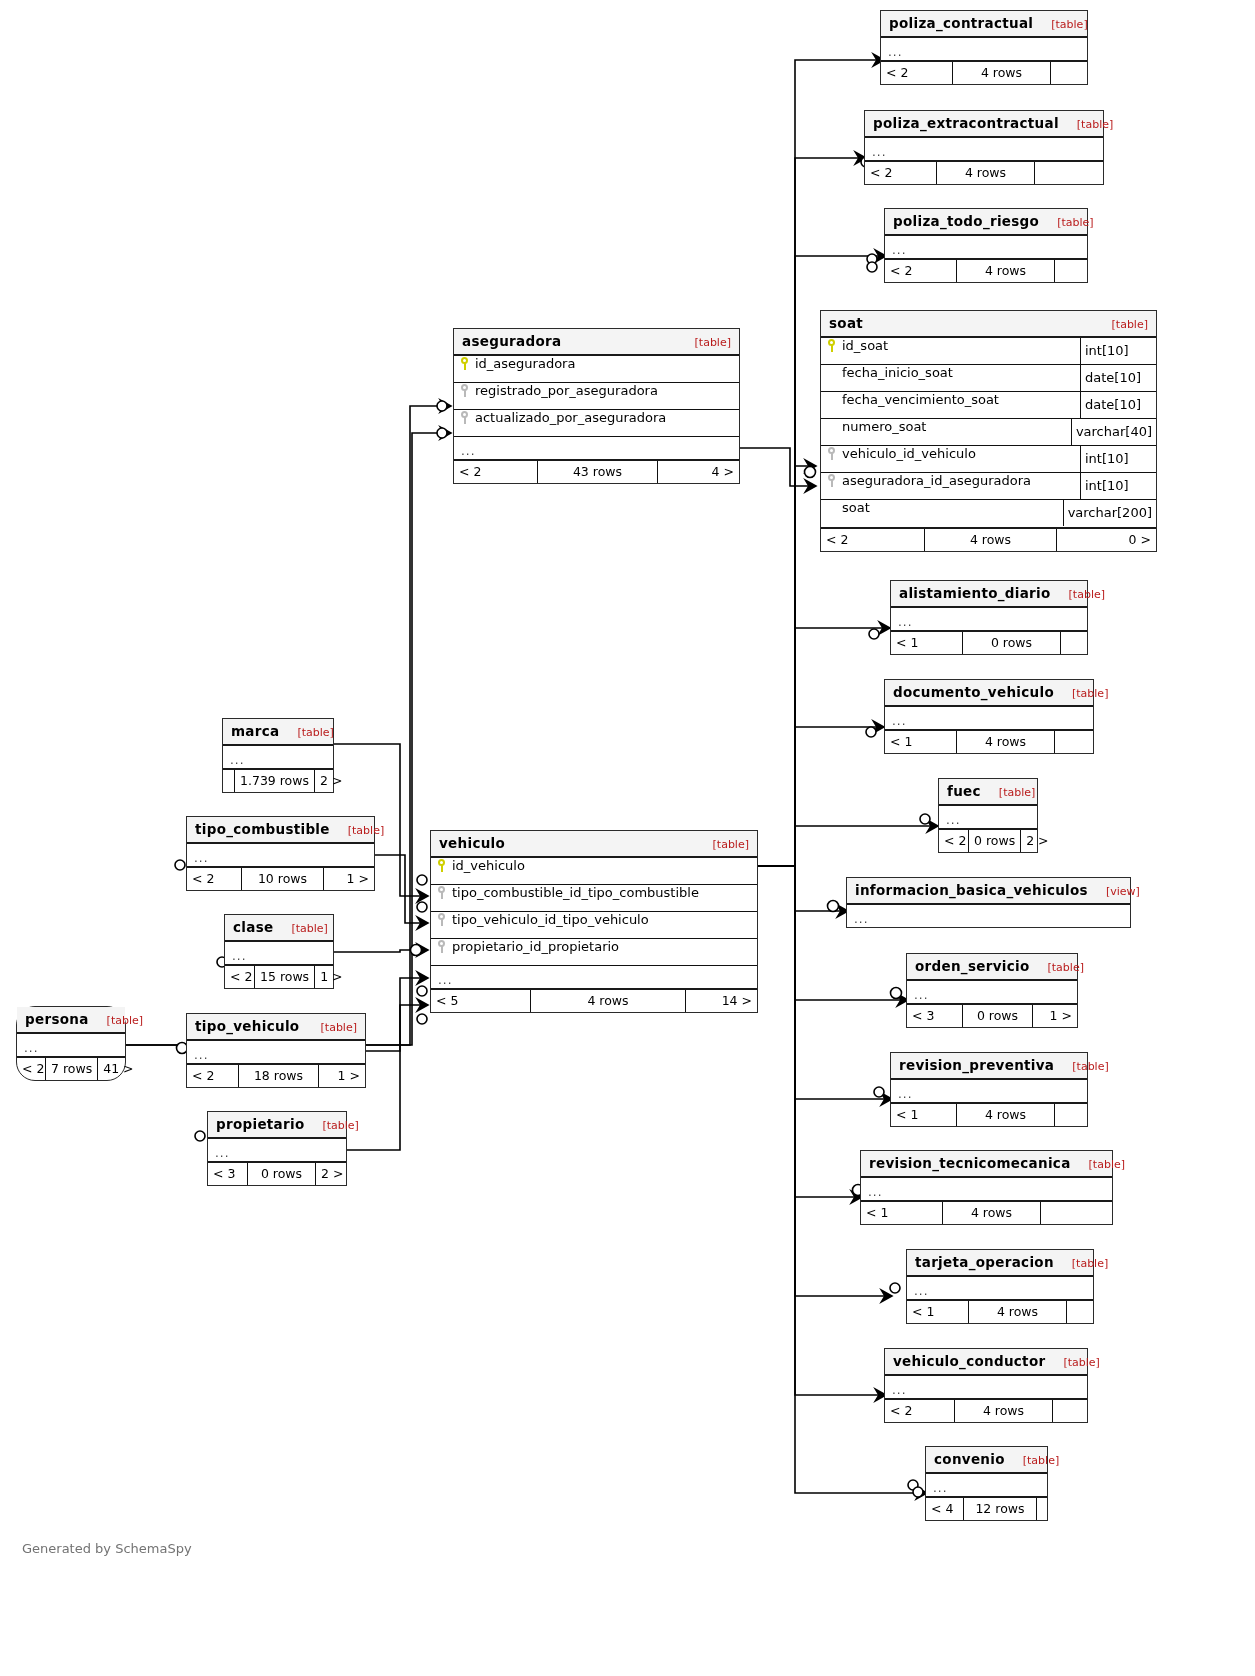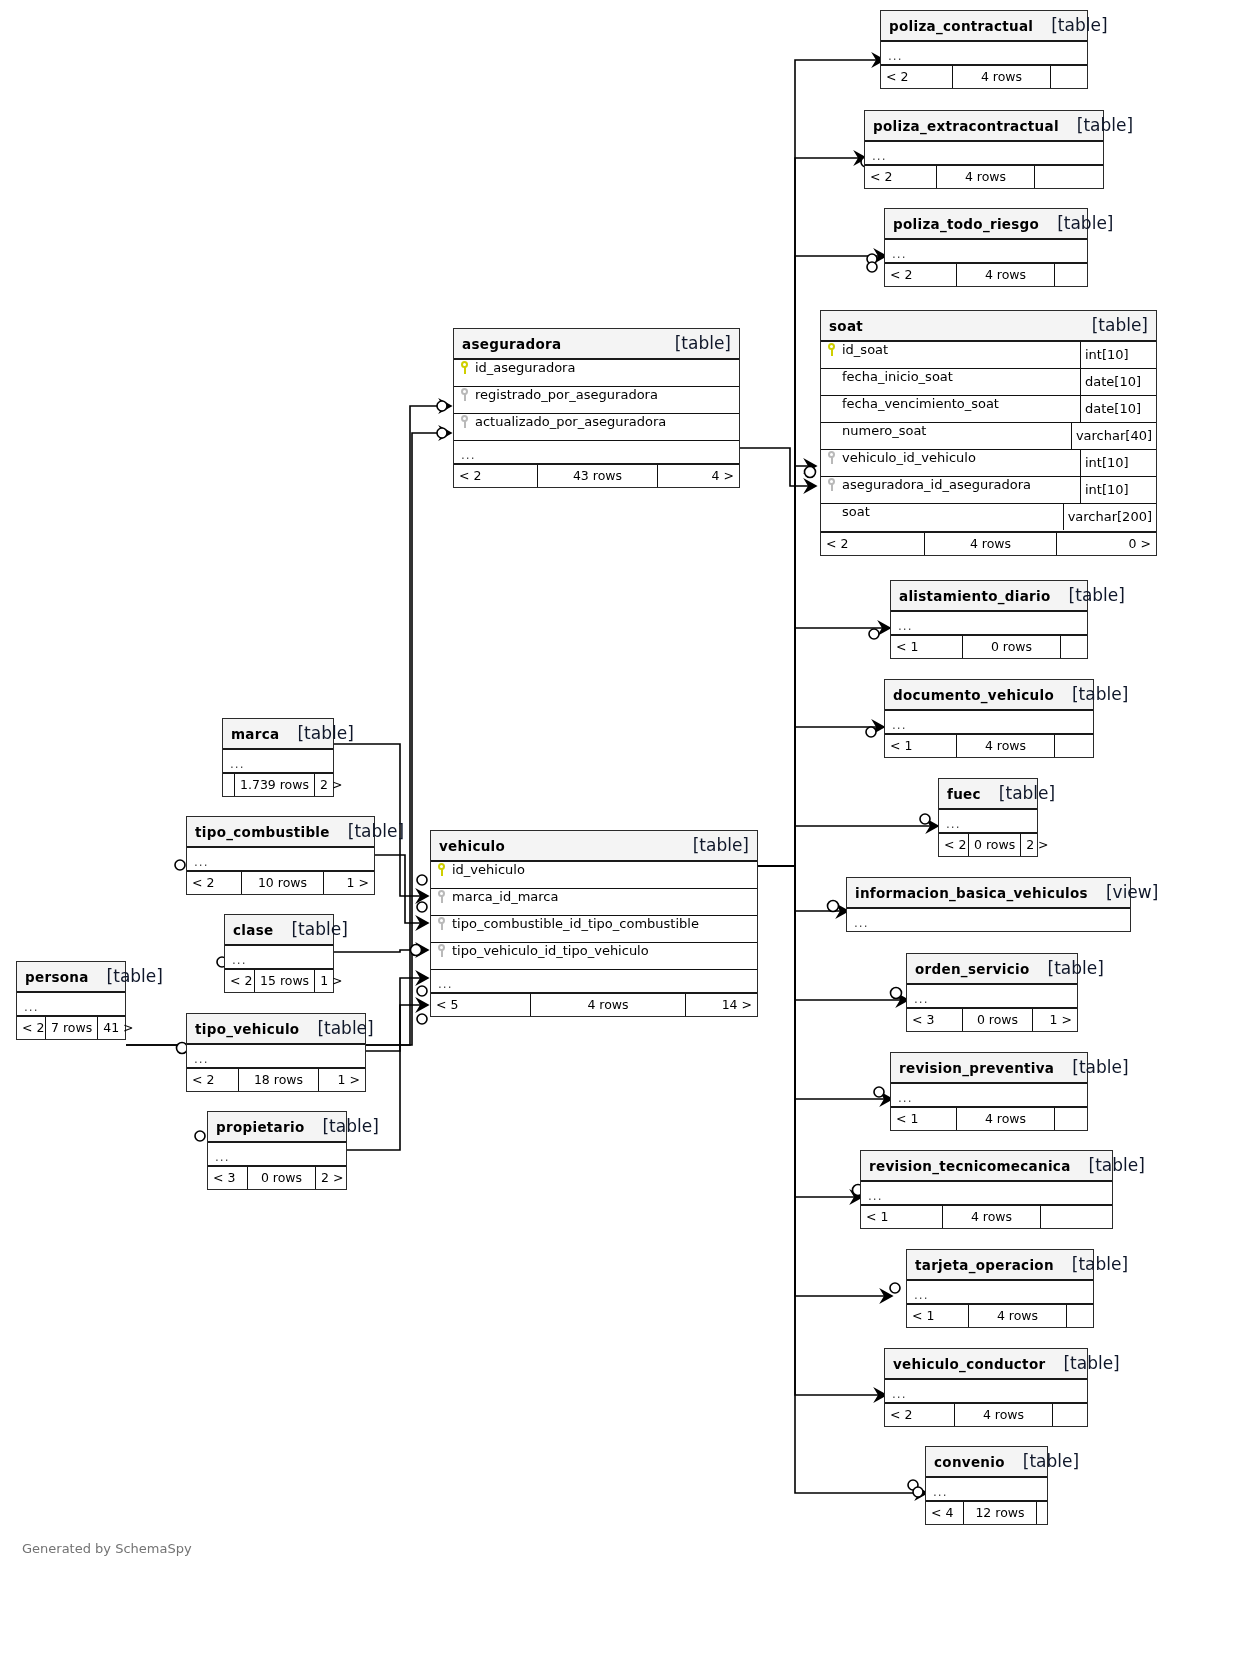--- a/index.html
+++ b/index.html
@@ -38,22 +38,22 @@
     justify-content: space-between;
     white-space: nowrap;
   }
   .node .hdr .tname {
     font-weight: bold;
     font-size: 13.5px;
     letter-spacing: .3px;
   }
   .node .hdr .ttype {
     font-weight: normal;
-    font-size: 17px;
-    color: #0f172a;
+    font-size: 11px;
+    color: #b91c1c;
     padding-left: 18px;
   }
   .rows { display: block; }
   .row {
     display: flex;
     align-items: flex-start;
     border-bottom: 1px solid #111;
     height: 27px;
     box-sizing: border-box;
     white-space: nowrap;
@@ -517,21 +517,21 @@
       </div>
       <div class="rows">
         <div class="row ellipsis">...</div>
       </div>
       <div class="foot">
         <div class="f-left" style="width: 30px;">&lt; 2</div>
         <div class="f-mid">15 rows</div>
         <div class="f-right" style="width: 24px;">1 &gt;</div>
       </div>
     </div>
-    <div class="node" style="left: 16px; top: 961px; width: 110px;">
+    <div class="node" style="left: 16px; top: 1006px; width: 110px; border-radius: 19px;">
       <div class="hdr">
         <span class="tname">persona</span>
         <span class="ttype">[table]</span>
       </div>
       <div class="rows">
         <div class="row ellipsis">...</div>
       </div>
       <div class="foot">
         <div class="f-left" style="width: 29px;">&lt; 2</div>
         <div class="f-mid">7 rows</div>
@@ -574,33 +574,33 @@
       <div class="rows">
         <div class="row">
           <div class="colname">
             <span class="key "></span>
             <span>id_vehiculo</span>
           </div>
         </div>
         <div class="row">
           <div class="colname">
             <span class="key fk"></span>
-            <span>marca_id_marca</span>
-          </div>
-        </div>
-        <div class="row">
-          <div class="colname">
-            <span class="key fk"></span>
             <span>tipo_combustible_id_tipo_combustible</span>
           </div>
         </div>
         <div class="row">
           <div class="colname">
             <span class="key fk"></span>
             <span>tipo_vehiculo_id_tipo_vehiculo</span>
+          </div>
+        </div>
+        <div class="row">
+          <div class="colname">
+            <span class="key fk"></span>
+            <span>propietario_id_propietario</span>
           </div>
         </div>
         <div class="row ellipsis">...</div>
       </div>
       <div class="foot">
         <div class="f-left" style="width: 100px;">&lt; 5</div>
         <div class="f-mid">4 rows</div>
         <div class="f-right" style="width: 71px;">14 &gt;</div>
       </div>
     </div>

